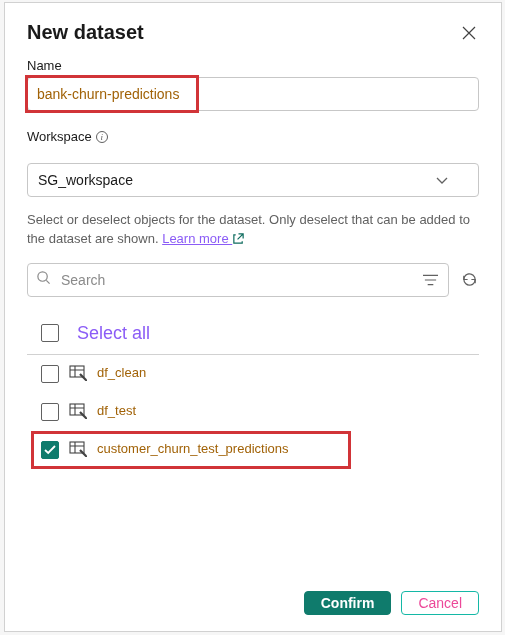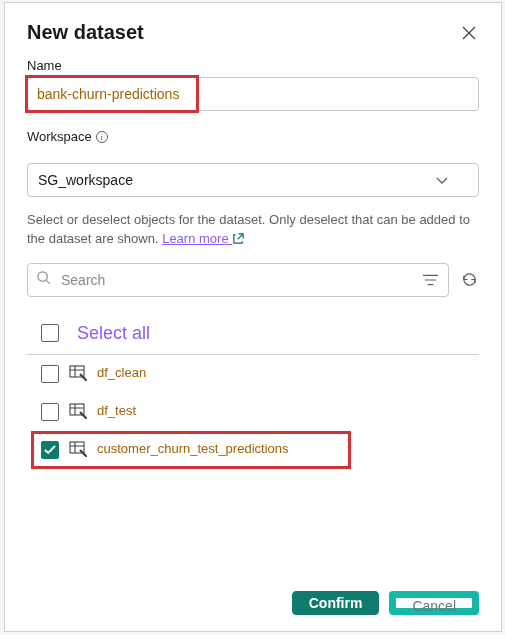--- a/index.html
+++ b/index.html
@@ -217,22 +217,22 @@
     font-family: inherit;
   }
   .btn-primary {
     background: #0f7b6c;
     border: 1px solid #0f7b6c;
     color: #fff;
     font-weight: 600;
   }
   .btn-secondary {
     background: #fff;
-    border: 7px solid #14b8a6;
-    color: #737373;
+    border: 1px solid #14b8a6;
+    color: #ec4899;
   }
 </style>
 </head>
 <body>
 
 <div class="dialog">
 
   <div class="dialog-header">
     <h1 class="dialog-title">New dataset</h1>
     <div class="close-x">

